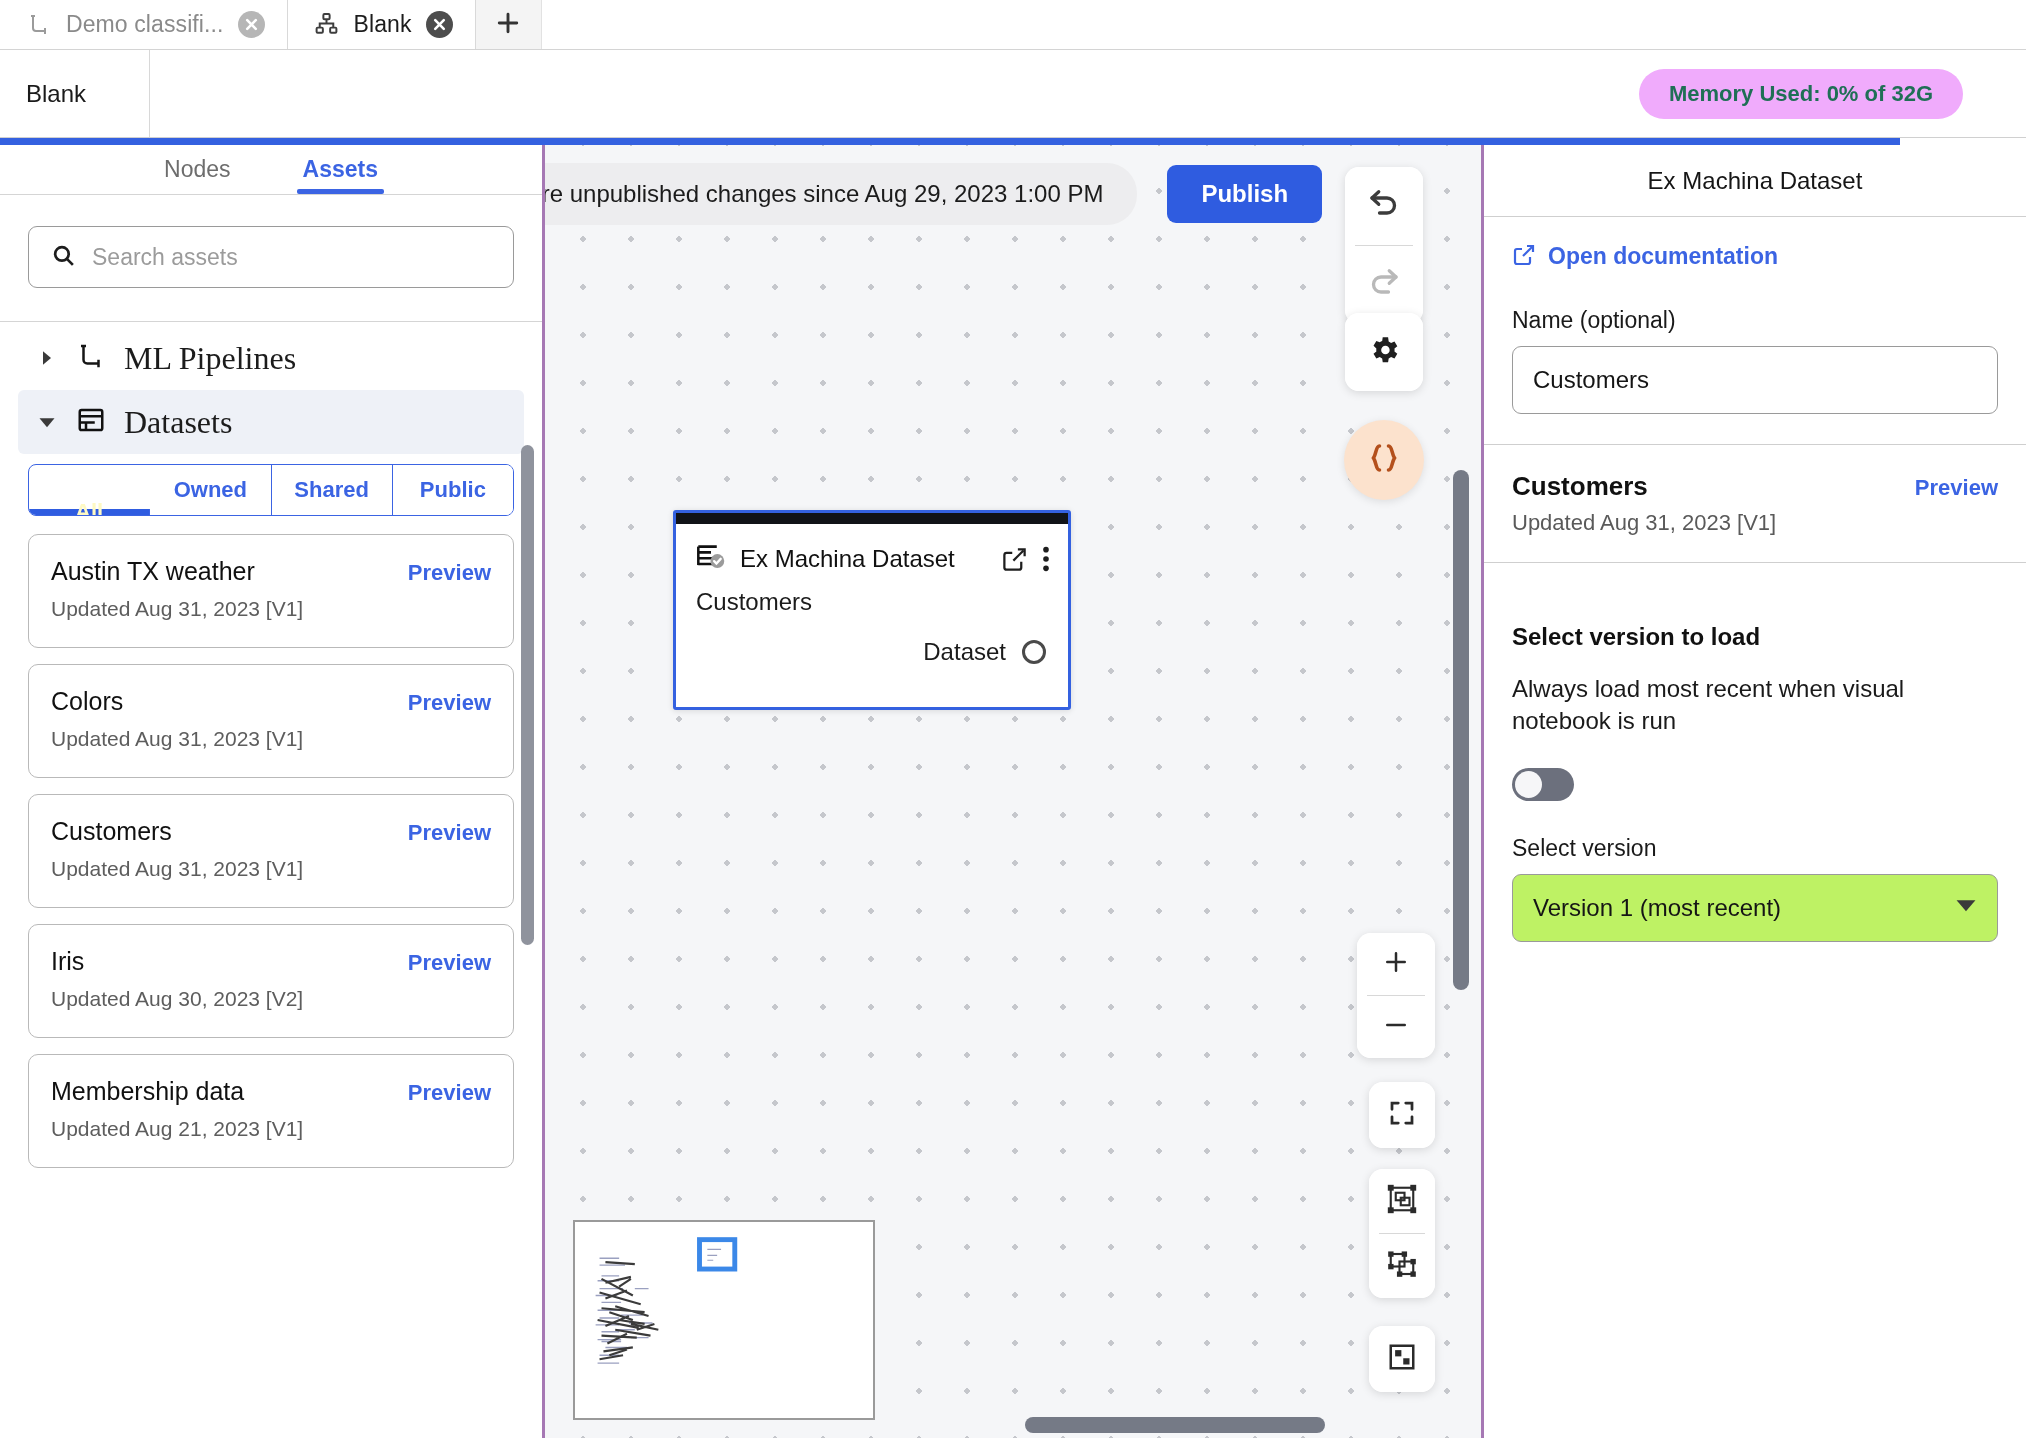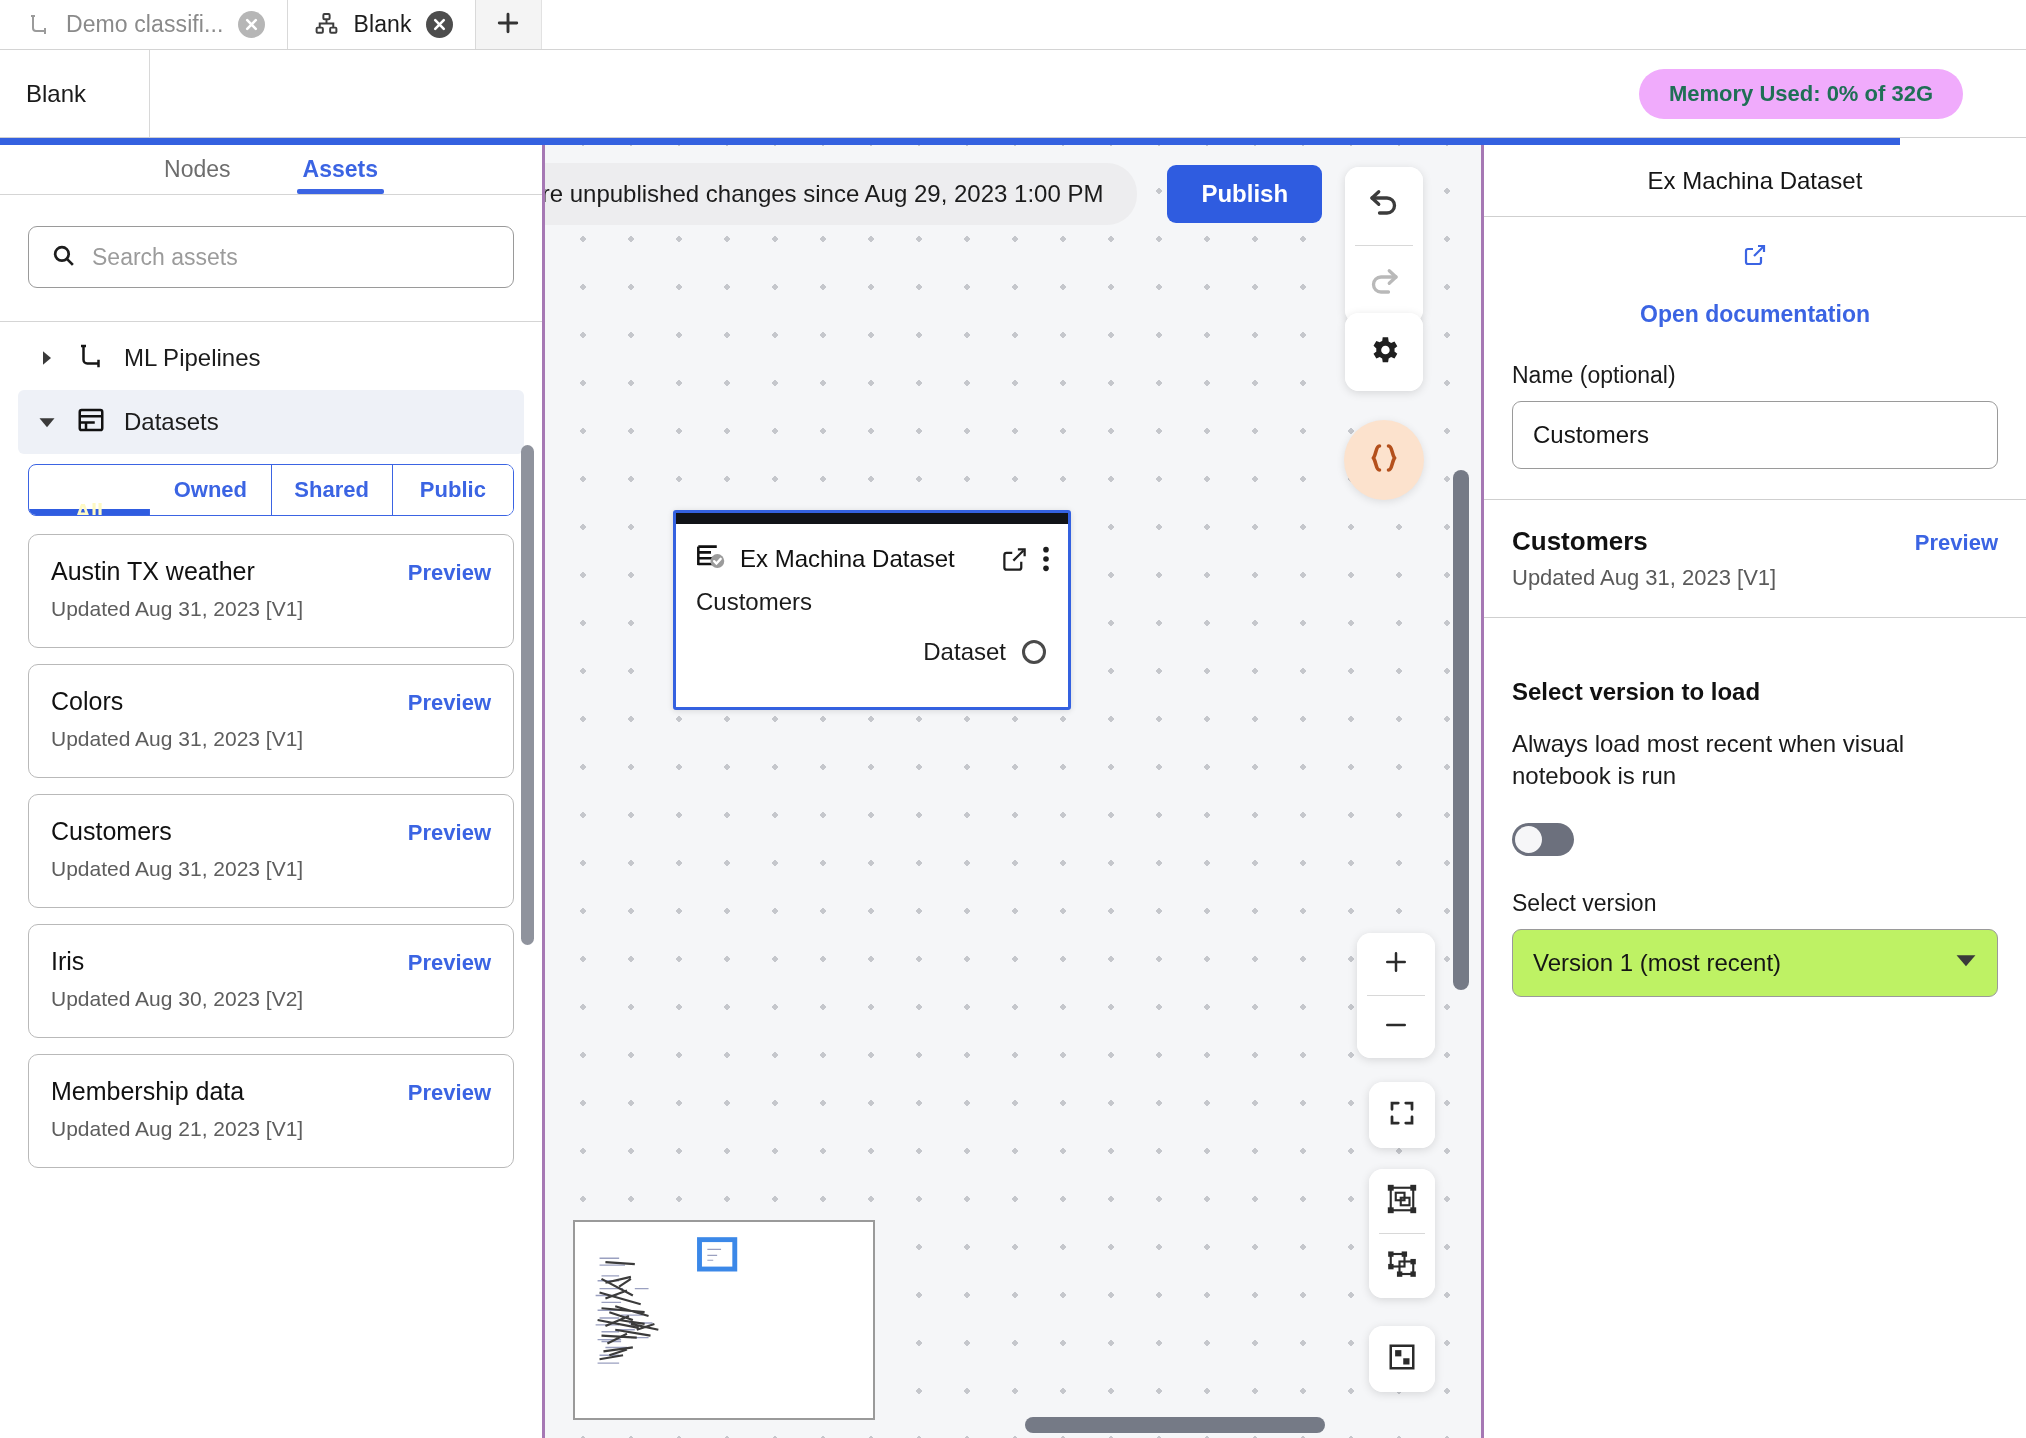--- a/index.html
+++ b/index.html
@@ -97,21 +97,21 @@
   .search-ph { font-size: 23px; color: #9b9b9b; }
 
   .tree { flex: 1; overflow: hidden; position: relative; padding-top: 4px; }
   .tree-row {
     display: flex; align-items: center; gap: 18px;
     height: 64px; padding: 0 18px 0 18px; margin: 0 18px;
     border-radius: 6px; cursor: pointer;
   }
   .tree-row.sel { background: #eef1f7; }
   .caret { width: 22px; display:flex; align-items:center; justify-content:center; }
-  .tree-label { font-size: 24px; color: #1c1c1c; }
+  .tree-label { font-size: 32px; color: #1c1c1c; font-family: Liberation Serif, serif; }
 
   .pillbar {
     display: flex; margin: 10px 28px 18px;
     border: 1px solid #3b64e3; border-radius: 8px; overflow: hidden;
     height: 52px;
   }
   .pill {
     flex: 1; display:flex; align-items:center; justify-content:center;
     font-size: 22px; font-weight: bold; color: #3b64e3;
     background: #ffffff; border-right: 1px solid #3b64e3; cursor: pointer;
@@ -221,22 +221,22 @@
     width: 542px; flex: 0 0 542px; background: #ffffff;
     display: flex; flex-direction: column; overflow: hidden;
   }
   .rp-head {
     height: 72px; display:flex; align-items:center; justify-content:center;
     border-bottom: 1px solid #cfcfcf;
   }
   .rp-head-title { font-size: 24px; color: #161616; }
   .rp-sec { padding: 26px 28px 0; }
   .doc-link {
-    display:flex; align-items:center; gap: 28px;
-    color: #3b64e3; font-size: 23px; font-weight: bold; cursor: pointer; flex-direction: column;
+    display:flex; gap: 12px;
+    color: #3b64e3; font-size: 23px; font-weight: bold; cursor: pointer;
   }
   .field-label { font-size: 23px; color: #1a1a1a; margin: 34px 0 12px; }
   .txt-input {
     width: 100%; height: 68px; border: 1px solid #9a9a9a; border-radius: 9px;
     font-size: 24px; color: #151515; padding: 0 20px;
     font-family: "Liberation Sans", sans-serif; background: #fff;
   }
   .rp-divider { height: 1px; background: #cfcfcf; margin-top: 30px; }
   .sum-row { display:flex; align-items: baseline; justify-content: space-between; padding: 26px 28px 0; }
   .sum-name { font-size: 26px; font-weight: bold; color: #111; }

